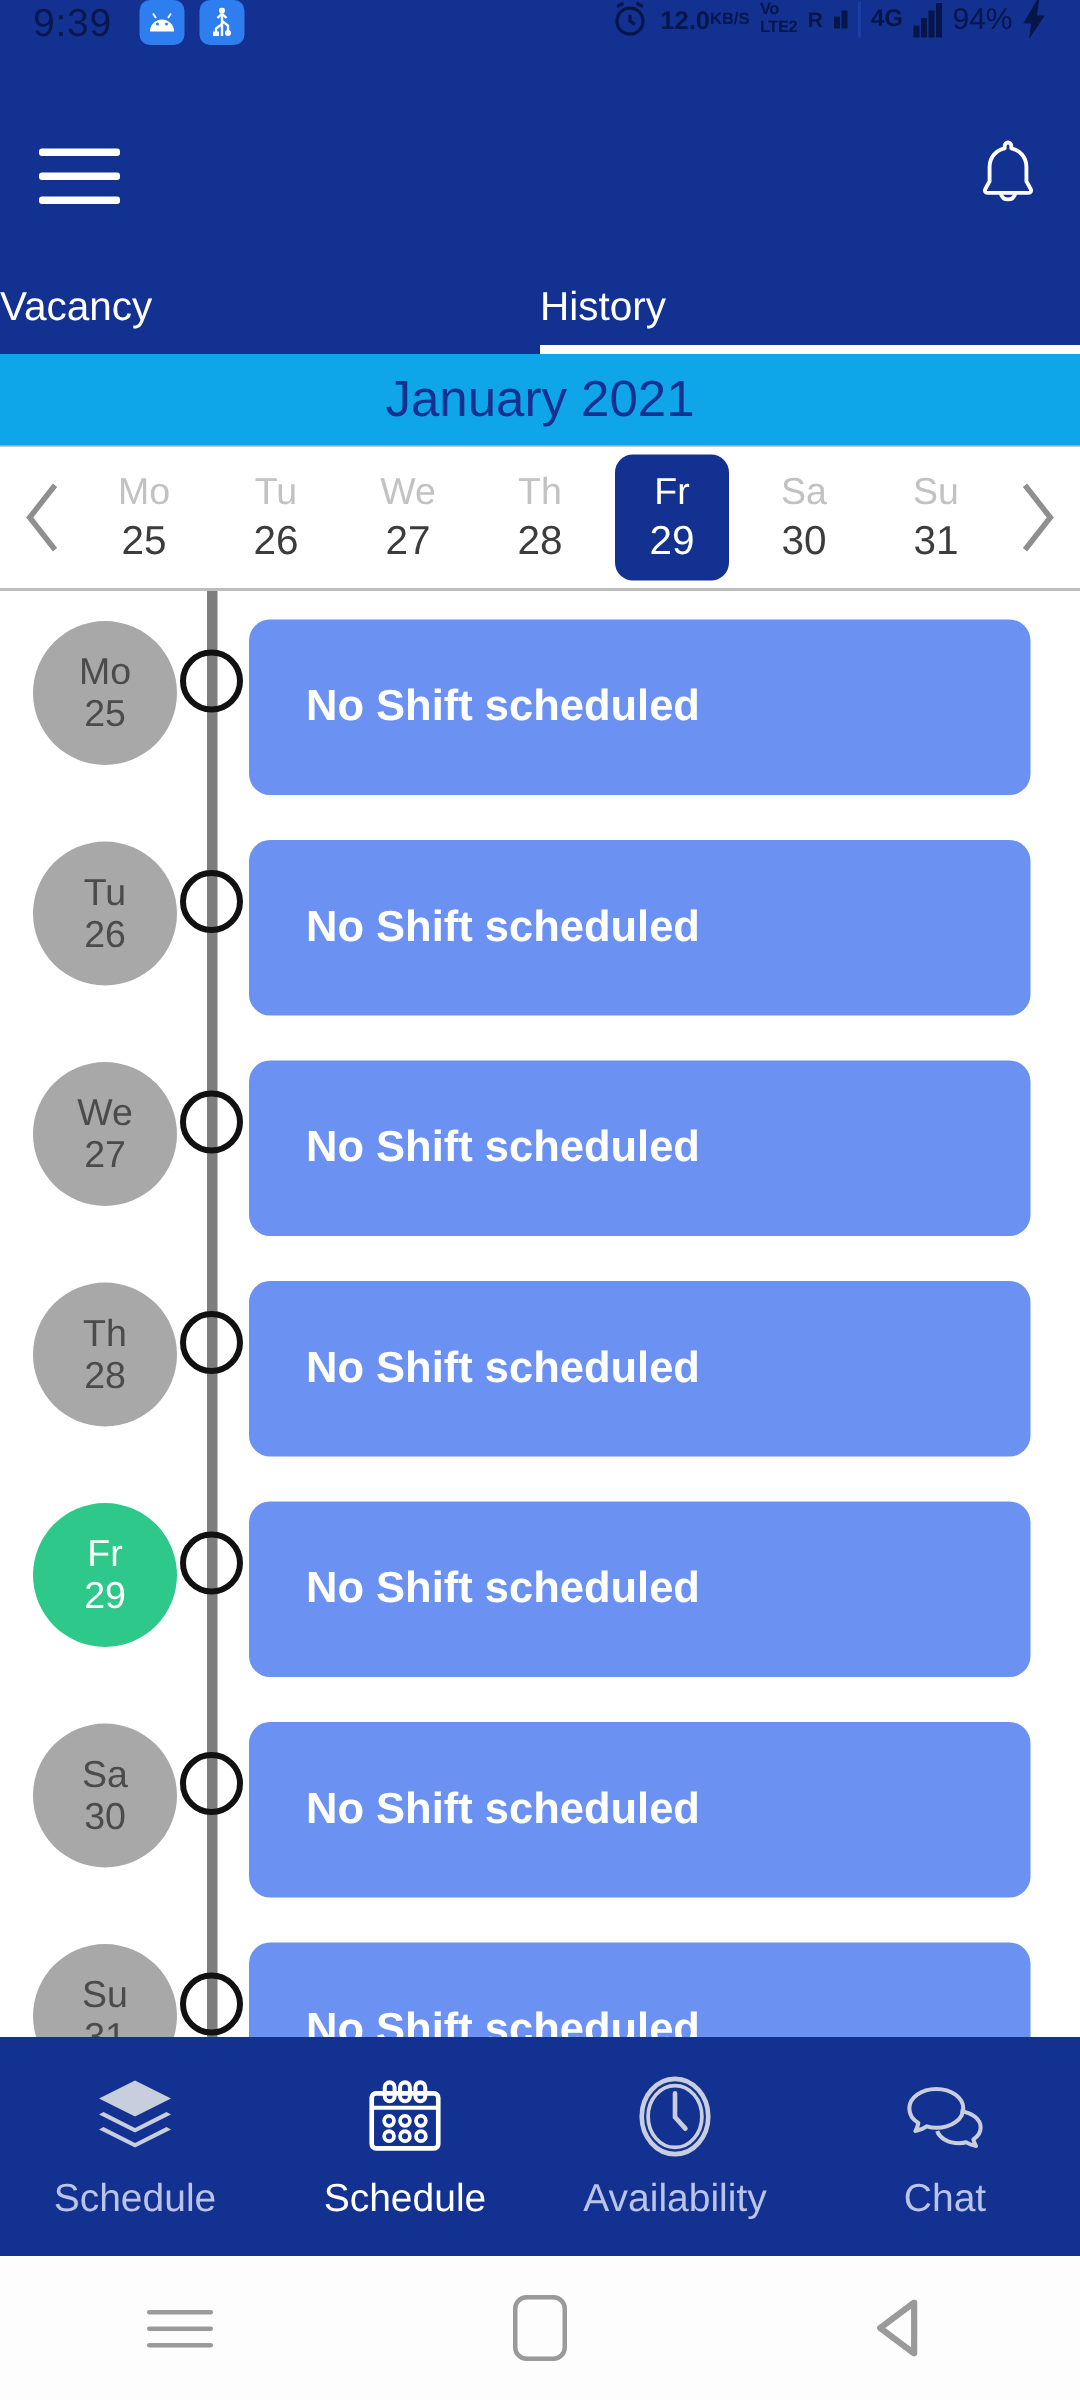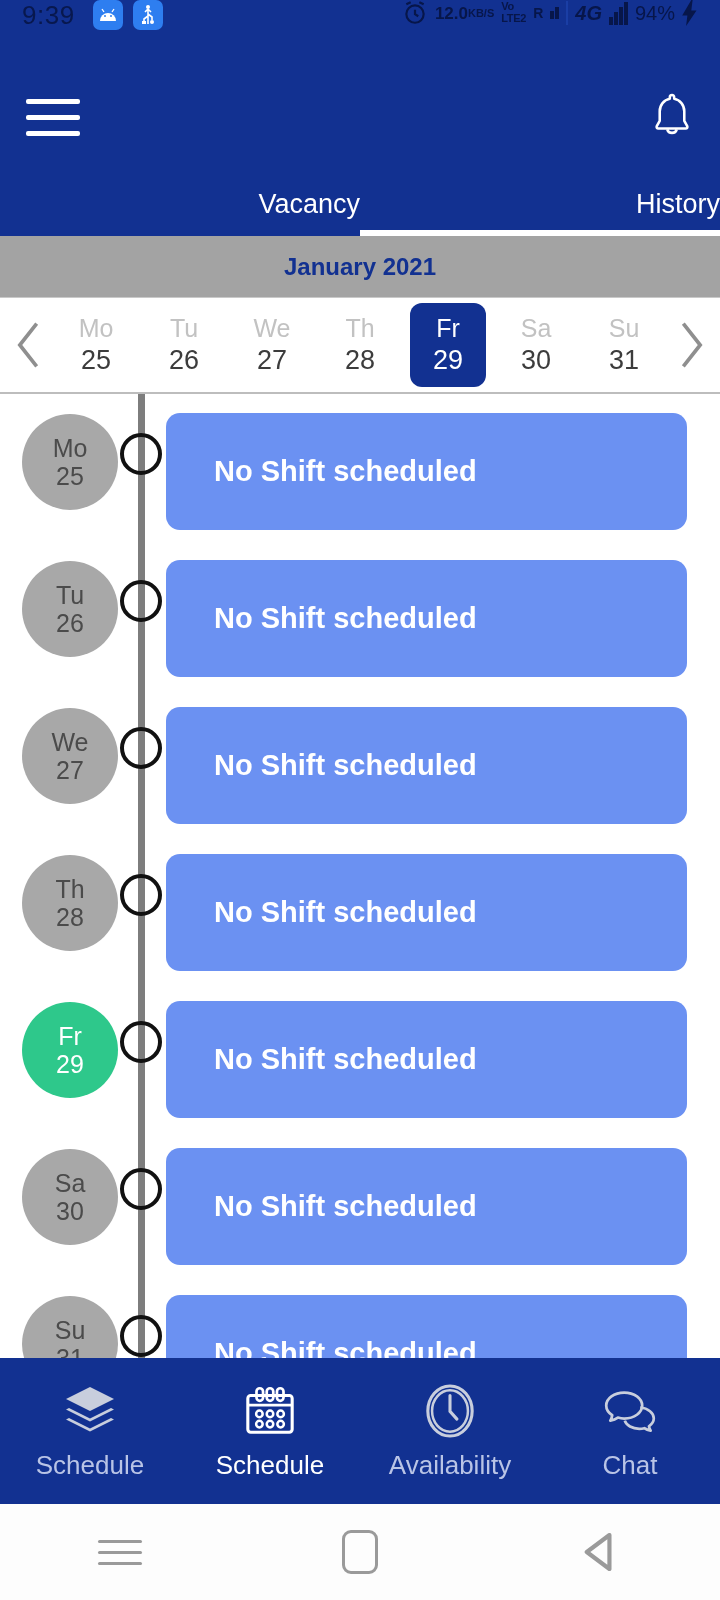--- a/index.html
+++ b/index.html
@@ -26,50 +26,50 @@
   }
   .sb-right { margin-left:auto; display:flex; align-items:center; gap:7px; color:#07164a; }
   .sb-net { display:flex; flex-direction:row; line-height:1; align-items:center; }
   .sb-net-top { font-size:17px; font-weight:bold; }
   .sb-net-bot { font-size:11px; font-weight:bold; }
   .sb-volte { display:flex; flex-direction:column; line-height:1.05; align-items:flex-start; }
   .sb-volte div { font-size:11px; font-weight:bold; letter-spacing:-.3px; }
   .sb-sim { display:flex; align-items:flex-end; gap:1px; }
   .sb-sim i { display:block; width:4px; background:#07164a; }
   .sb-batt { font-size:20px; }
-  .sb-4g { font-size:20px; font-weight:bold;font-style:italic; }
+  .sb-4g { font-size:16px; font-weight:bold; }
 
   
   .appbar {
     background:#123191; flex:0 0 118px; position:relative;
     display:flex; align-items:center; padding:0 26px;
   }
   .hamburger { width:54px; display:flex; flex-direction:column; gap:11px; cursor:pointer; }
   .hamburger span { display:block; height:5px; background:#fff; border-radius:2px; }
   .bell { margin-left:auto; width:44px; height:50px; }
 
   
   .tabs {
     background:#123191; flex:0 0 60px;
     display:flex; align-items:flex-end;
   }
   .tab {
-    flex:1; text-align:right; color:#fff; font-size:27px;
+    flex:1; text-align:left; color:#fff; font-size:27px;
     padding-bottom:16px; position:relative; cursor:pointer;
   }
   .tab.active::after {
     content:""; position:absolute; left:0; right:0; bottom:0;
     height:6px; background:#ffffff;
   }
 
   
   .month {
-    flex:0 0 62px; background:#a3a3a3; display:flex;
+    flex:0 0 62px; background:#0ea5e9; display:flex;
     align-items:center; justify-content:center;
-    color:#123191; font-size:24px; border-bottom:1px solid #c9c9c9;font-weight:bold;
+    color:#123191; font-size:34px; border-bottom:1px solid #c9c9c9;
   }
 
   
   .weekstrip {
     flex:0 0 96px; background:#fff; display:flex; align-items:center;
     border-bottom:2px solid #bdbdbd; padding:0 6px;
   }
   .arrow { width:46px; display:flex; align-items:center; justify-content:center; cursor:pointer; }
   .days { flex:1; display:flex; align-items:center; justify-content:space-around; }
   .daycell {
@@ -108,21 +108,21 @@
     position:absolute; left:120px; top:27px;
     width:42px; height:42px; border-radius:50%;
     border:4px solid #111; background:transparent;
   }
   .card {
     position:absolute; left:166px; right:33px; top:7px; height:117px;
     background:#6b91f2; border-radius:14px;
     display:flex; align-items:center;
   }
   .card span {
-    color:#ffffff; font-size:29px; font-weight:bold; padding-left:48px;
+    color:#ffffff; font-size:29px; font-weight:bold; padding-left:38px;
   }
 
   
   .bottomnav {
     flex:0 0 146px; background:#123191; display:flex;
     align-items:center; z-index:5;
   }
   .navitem {
     flex:1; display:flex; flex-direction:column; align-items:center;
     gap:10px; cursor:pointer; color:#b9c4e6;

